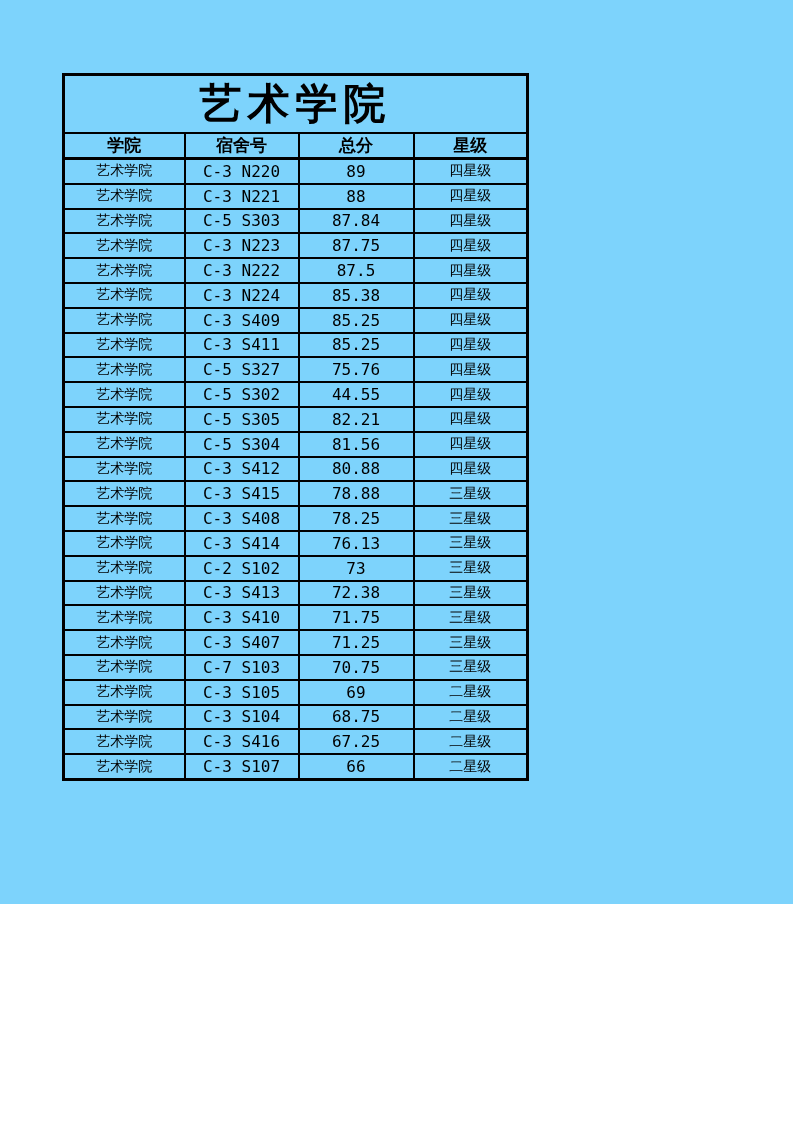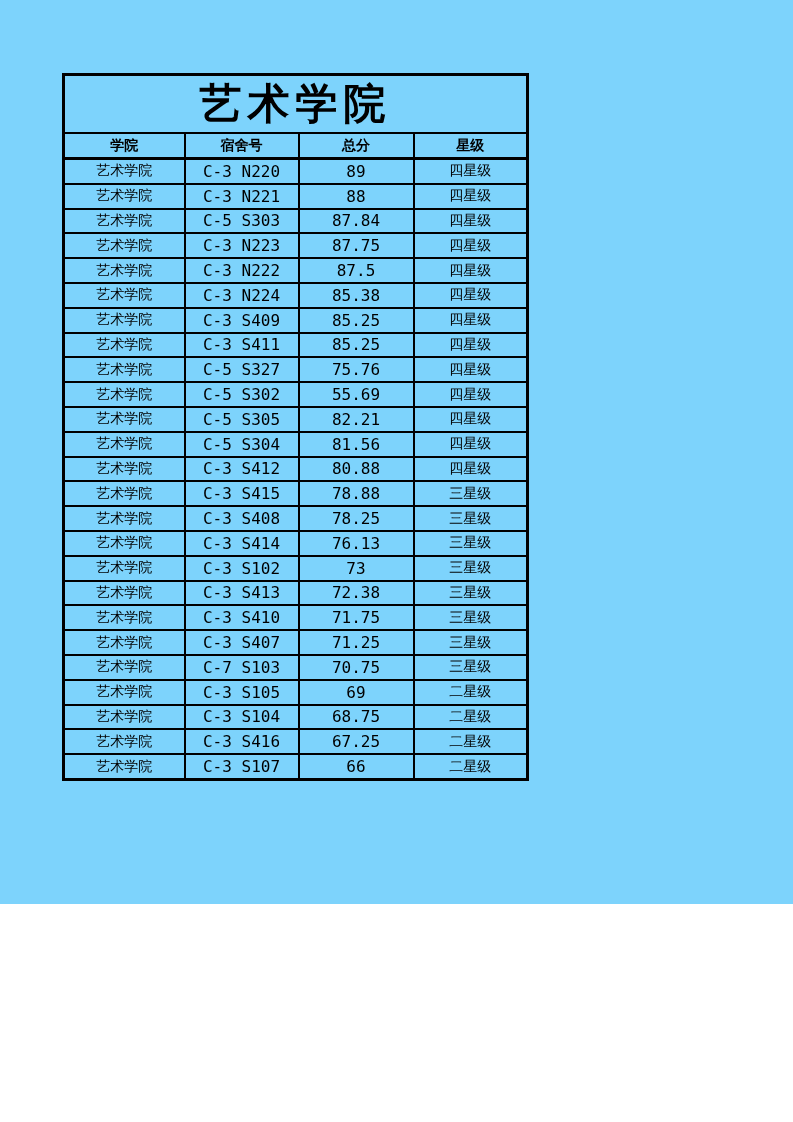--- a/index.html
+++ b/index.html
@@ -37,21 +37,21 @@
   th.title-cell {
     height: 55px;
     font-size: 42px;
     font-weight: 700;
     letter-spacing: 6px;
     border-bottom: 3px solid #000000;
     font-family: "DejaVu Serif", serif;
   }
   tr.header-row th {
     height: 23px;
-    font-size: 14px;
+    font-size: 17px;
     font-weight: 700;
     border-bottom: 3px solid #000000;
   }
   tbody td {
     height: 22.8px;
     font-size: 14px;
     font-weight: 400;
   }
   tbody td.col-1,
   tbody td.col-2 {
@@ -136,21 +136,21 @@
         </tr>
         <tr>
           <td class="col-0">艺术学院</td>
           <td class="col-1">C-5 S327</td>
           <td class="col-2">75.76</td>
           <td class="col-3">四星级</td>
         </tr>
         <tr>
           <td class="col-0">艺术学院</td>
           <td class="col-1">C-5 S302</td>
-          <td class="col-2">55.69</td>
+          <td class="col-2">44.55</td>
           <td class="col-3">四星级</td>
         </tr>
         <tr>
           <td class="col-0">艺术学院</td>
           <td class="col-1">C-5 S305</td>
           <td class="col-2">82.21</td>
           <td class="col-3">四星级</td>
         </tr>
         <tr>
           <td class="col-0">艺术学院</td>
@@ -177,21 +177,21 @@
           <td class="col-3">三星级</td>
         </tr>
         <tr>
           <td class="col-0">艺术学院</td>
           <td class="col-1">C-3 S414</td>
           <td class="col-2">76.13</td>
           <td class="col-3">三星级</td>
         </tr>
         <tr>
           <td class="col-0">艺术学院</td>
-          <td class="col-1">C-3 S102</td>
+          <td class="col-1">C-2 S102</td>
           <td class="col-2">73</td>
           <td class="col-3">三星级</td>
         </tr>
         <tr>
           <td class="col-0">艺术学院</td>
           <td class="col-1">C-3 S413</td>
           <td class="col-2">72.38</td>
           <td class="col-3">三星级</td>
         </tr>
         <tr>

